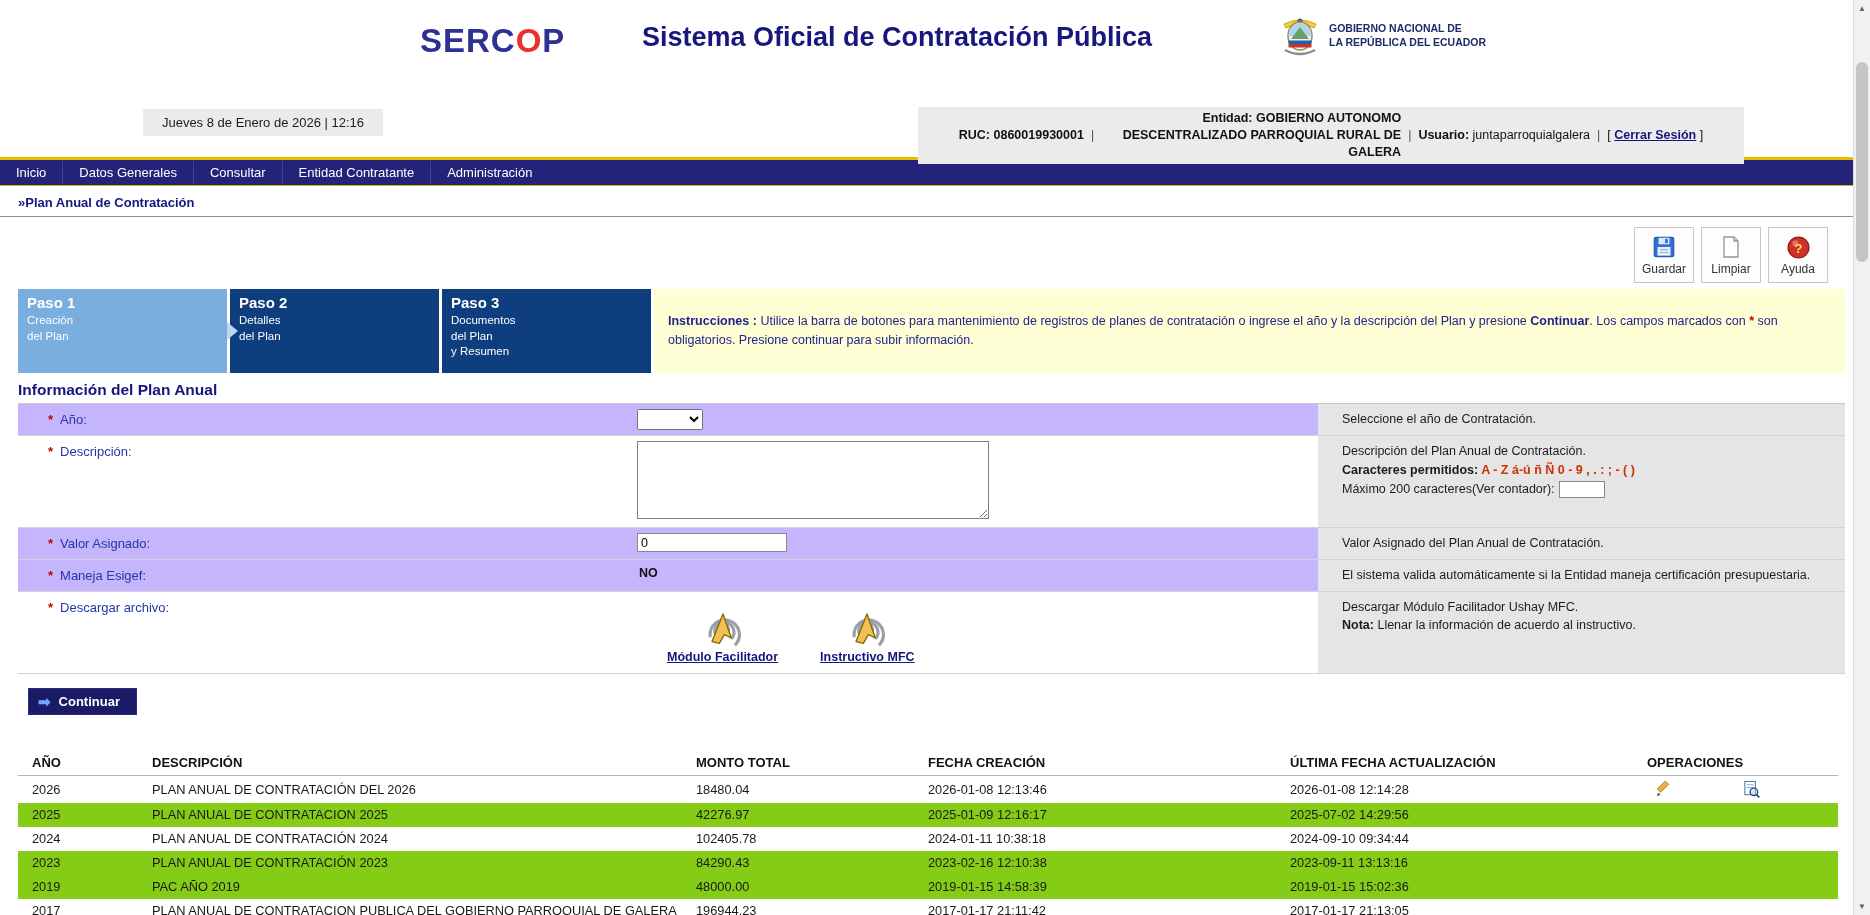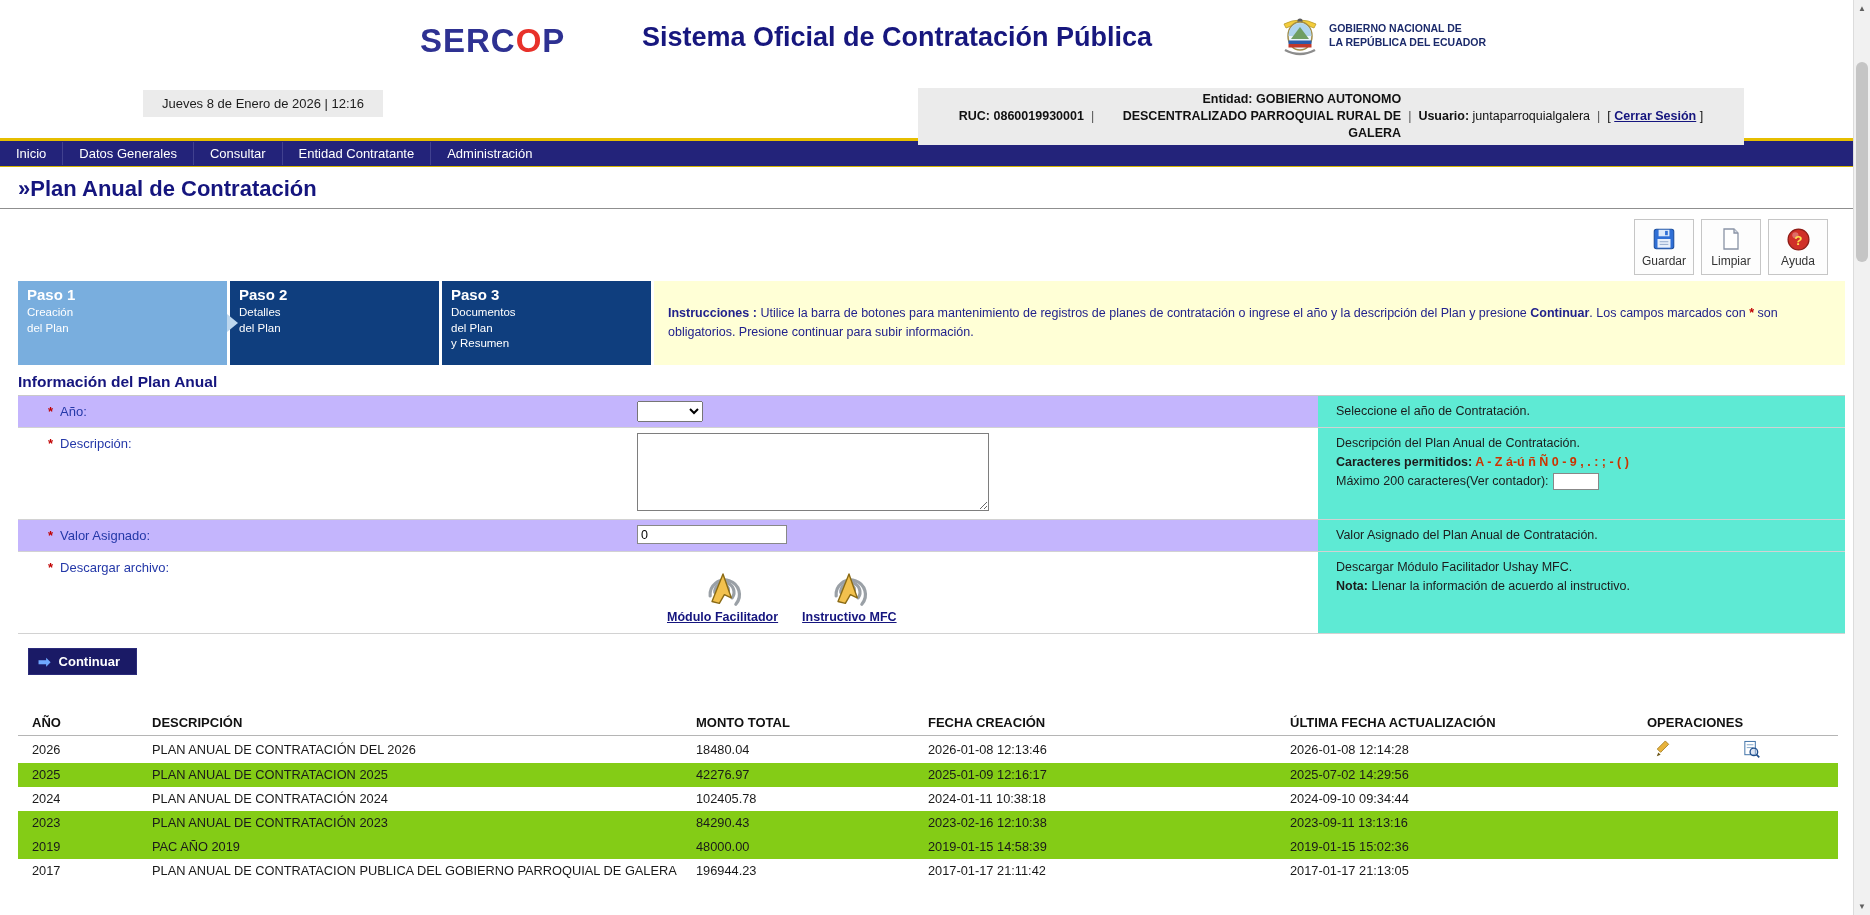--- a/index.html
+++ b/index.html
@@ -9,39 +9,39 @@
   
   .top-header { position:relative; height:88px; }
   .sercop-logo { position:absolute; left:420px; top:22px; font-size:33px; font-weight:bold; letter-spacing:1px; cursor:pointer; }
   .sercop-blue { color:#2E3192;margin-top:10px; }
   .sercop-red  { color:#E8312A; }
   .sys-title { position:absolute; left:642px; top:22px; margin:0; font-size:27px; font-weight:bold; color:#17177E; }
   .gov-logo { position:absolute; left:1278px; top:16px; display:flex; align-items:center; gap:7px; }
   .gov-text { font-size:10.5px; font-weight:bold; color:#1B2A6B; line-height:1.3; }
 
   
-  .info-bar { position:relative; height:42px; }
+  .info-bar { position:relative; height:42px;margin-top:19px; }
   .date-box { position:absolute; left:143px; top:2px; width:240px; height:27px; background:#EBEBEB;
     display:flex; align-items:center; justify-content:center; font-size:13px; color:#1c1c1c; }
   .session-box { position:absolute; left:918px; top:0; width:826px; min-height:40px; background:#EBEBEB;
     display:flex; align-items:center; justify-content:center; gap:7px; font-size:12.5px; color:#111; padding:3px 8px; }
   .session-box .b { font-weight:bold; }
   .sep { color:#555; }
   .entidad-block { display:inline-block; width:300px; text-align:right; font-weight:bold; line-height:1.35; }
   .logout-link { color:#15157E; font-weight:bold; text-decoration:underline; cursor:pointer; }
 
   
   .nav { margin-top:8px; background:#23237A; border-top:3px solid #E6BE00; border-bottom:1px solid #D4B400;
     height:29px; display:flex; align-items:center; }
   .nav a { color:#fff; font-size:13px; text-decoration:none; padding:4px 16px; cursor:pointer; }
   .nav a + a { border-left:1px solid #41418F; }
 
   
   .title-bar { border-bottom:1px solid #8F8F8F; padding:9px 0 6px 18px; width:1853px; }
-  .title-bar h2 { margin:0; font-size:22px; color:#15157E; }
+  .title-bar h2 { margin:0; font-size:13px; color:#15157E; }
 
   
   .toolbar { display:flex; justify-content:flex-end; gap:7px; padding:10px 25px 0 0; width:1853px; height:68px; }
   .tool-btn { width:60px; height:56px; border:1px solid #C6C6C6; background:#FDFDFD; display:flex;
     flex-direction:column; align-items:center; justify-content:center; gap:2px; cursor:pointer; }
   .tool-btn .lbl { font-size:12px; color:#333; }
 
   
   .steps-row { display:flex; margin:4px 0 0 18px; width:1827px; height:84px; }
   .step { width:209px; color:#fff; padding:5px 9px; margin-right:3px; position:relative; cursor:pointer; }
@@ -55,30 +55,30 @@
     line-height:1.5; display:flex; align-items:center; }
   .instructions .b { font-weight:bold; }
   .red-b { color:#C00000; font-weight:bold; }
 
   
   .section-title { margin:8px 0 4px 0; padding-left:18px; font-size:15.5px; font-weight:bold; color:#15157E; }
   .form { margin-left:18px; width:1827px; border-top:1px solid #C9C9C9; font-size:13px; }
   .form-row { display:flex; border-bottom:1px solid #D2D2D2; }
   .f-label { width:614px; padding:8px 0 4px 30px; }
   .f-field { width:686px; padding:5px 0 5px 5px; }
-  .f-help  { flex:1; background:#5eead4; padding:6px 18px; font-size:12.5px; color:#1c1c1c; line-height:1.5; }
+  .f-help  { flex:1; background:#e5e5e5; padding:6px 24px; font-size:12.5px; color:#1c1c1c; line-height:1.5; }
   .bg-gray .f-label, .bg-gray .f-field { background:#c4b5fd; }
   .req { color:#C00000; font-weight:bold; margin-right:7px; }
   .flabel { color:#2438A8; }
   .anio-select { width:66px; height:21px; font-size:12px; }
   .desc-textarea { width:352px; height:78px; border:1px solid #7E7E7E; resize:both; font-family:"Liberation Sans",sans-serif; }
   .counter-input { width:46px; height:17px; border:1px solid #888; vertical-align:middle; margin-left:4px; }
   .valor-input { width:150px; height:19px; border:1px solid #888; font-size:12.5px; padding:1px 3px; }
   .esigef-val { font-weight:bold; color:#111; font-size:12.5px; padding-left:2px; }
-  .dl-blocks { display:flex; gap:24px; padding:6px 0 4px 30px;text-align:center; }
+  .dl-blocks { display:flex; gap:42px; padding:6px 0 4px 30px;text-align:center; }
   .dl-item { display:flex; flex-direction:column; align-items:center; gap:3px; cursor:pointer; }
   .dl-link { font-size:12.5px; font-weight:bold; color:#15157E; text-decoration:underline; }
   .chars-b { font-weight:bold; color:#1c1c1c; }
   .orange-b { color:#CC3300; font-weight:bold; }
 
   .continuar-btn { margin:14px 0 0 28px; display:inline-flex; align-items:center; gap:8px; background:#1A1A66;
     color:#fff; font-weight:bold; font-size:13px; padding:5px 16px 5px 9px; border:1px solid #2B2B7A; cursor:pointer; }
   .arrow-glyph { color:#6FA8FF; font-size:15px; line-height:1; }
 
   
@@ -235,20 +235,27 @@
   </div>
 
   <div class="form-row bg-gray">
     <div class="f-label"><span class="req">*</span><span class="flabel">Valor Asignado:</span></div>
     <div class="f-field">
       <input class="valor-input" value="0" style="">
     </div>
     <div class="f-help">Valor Asignado del Plan Anual de Contratación.</div>
   </div>
 
+  <div class="form-row bg-gray">
+    <div class="f-label"><span class="req">*</span><span class="flabel">Maneja Esigef:</span></div>
+    <div class="f-field">
+      <span class="esigef-val">NO</span>
+    </div>
+    <div class="f-help">El sistema valida automáticamente si la Entidad maneja certificación presupuestaria.</div>
+  </div>
 
   <div class="form-row">
     <div class="f-label"><span class="req">*</span><span class="flabel">Descargar archivo:</span></div>
     <div class="f-field">
       <div class="dl-blocks">
         <div class="dl-item">
           <svg width="56" height="44" viewBox="0 0 60 48">
             <g fill="none" stroke="#9AA0A6" stroke-width="3.5" stroke-linecap="round">
               <path d="M16 36 a16 16 0 1 1 28 9"></path>
               <path d="M21 32 a10.5 10.5 0 1 1 19 6"></path>

